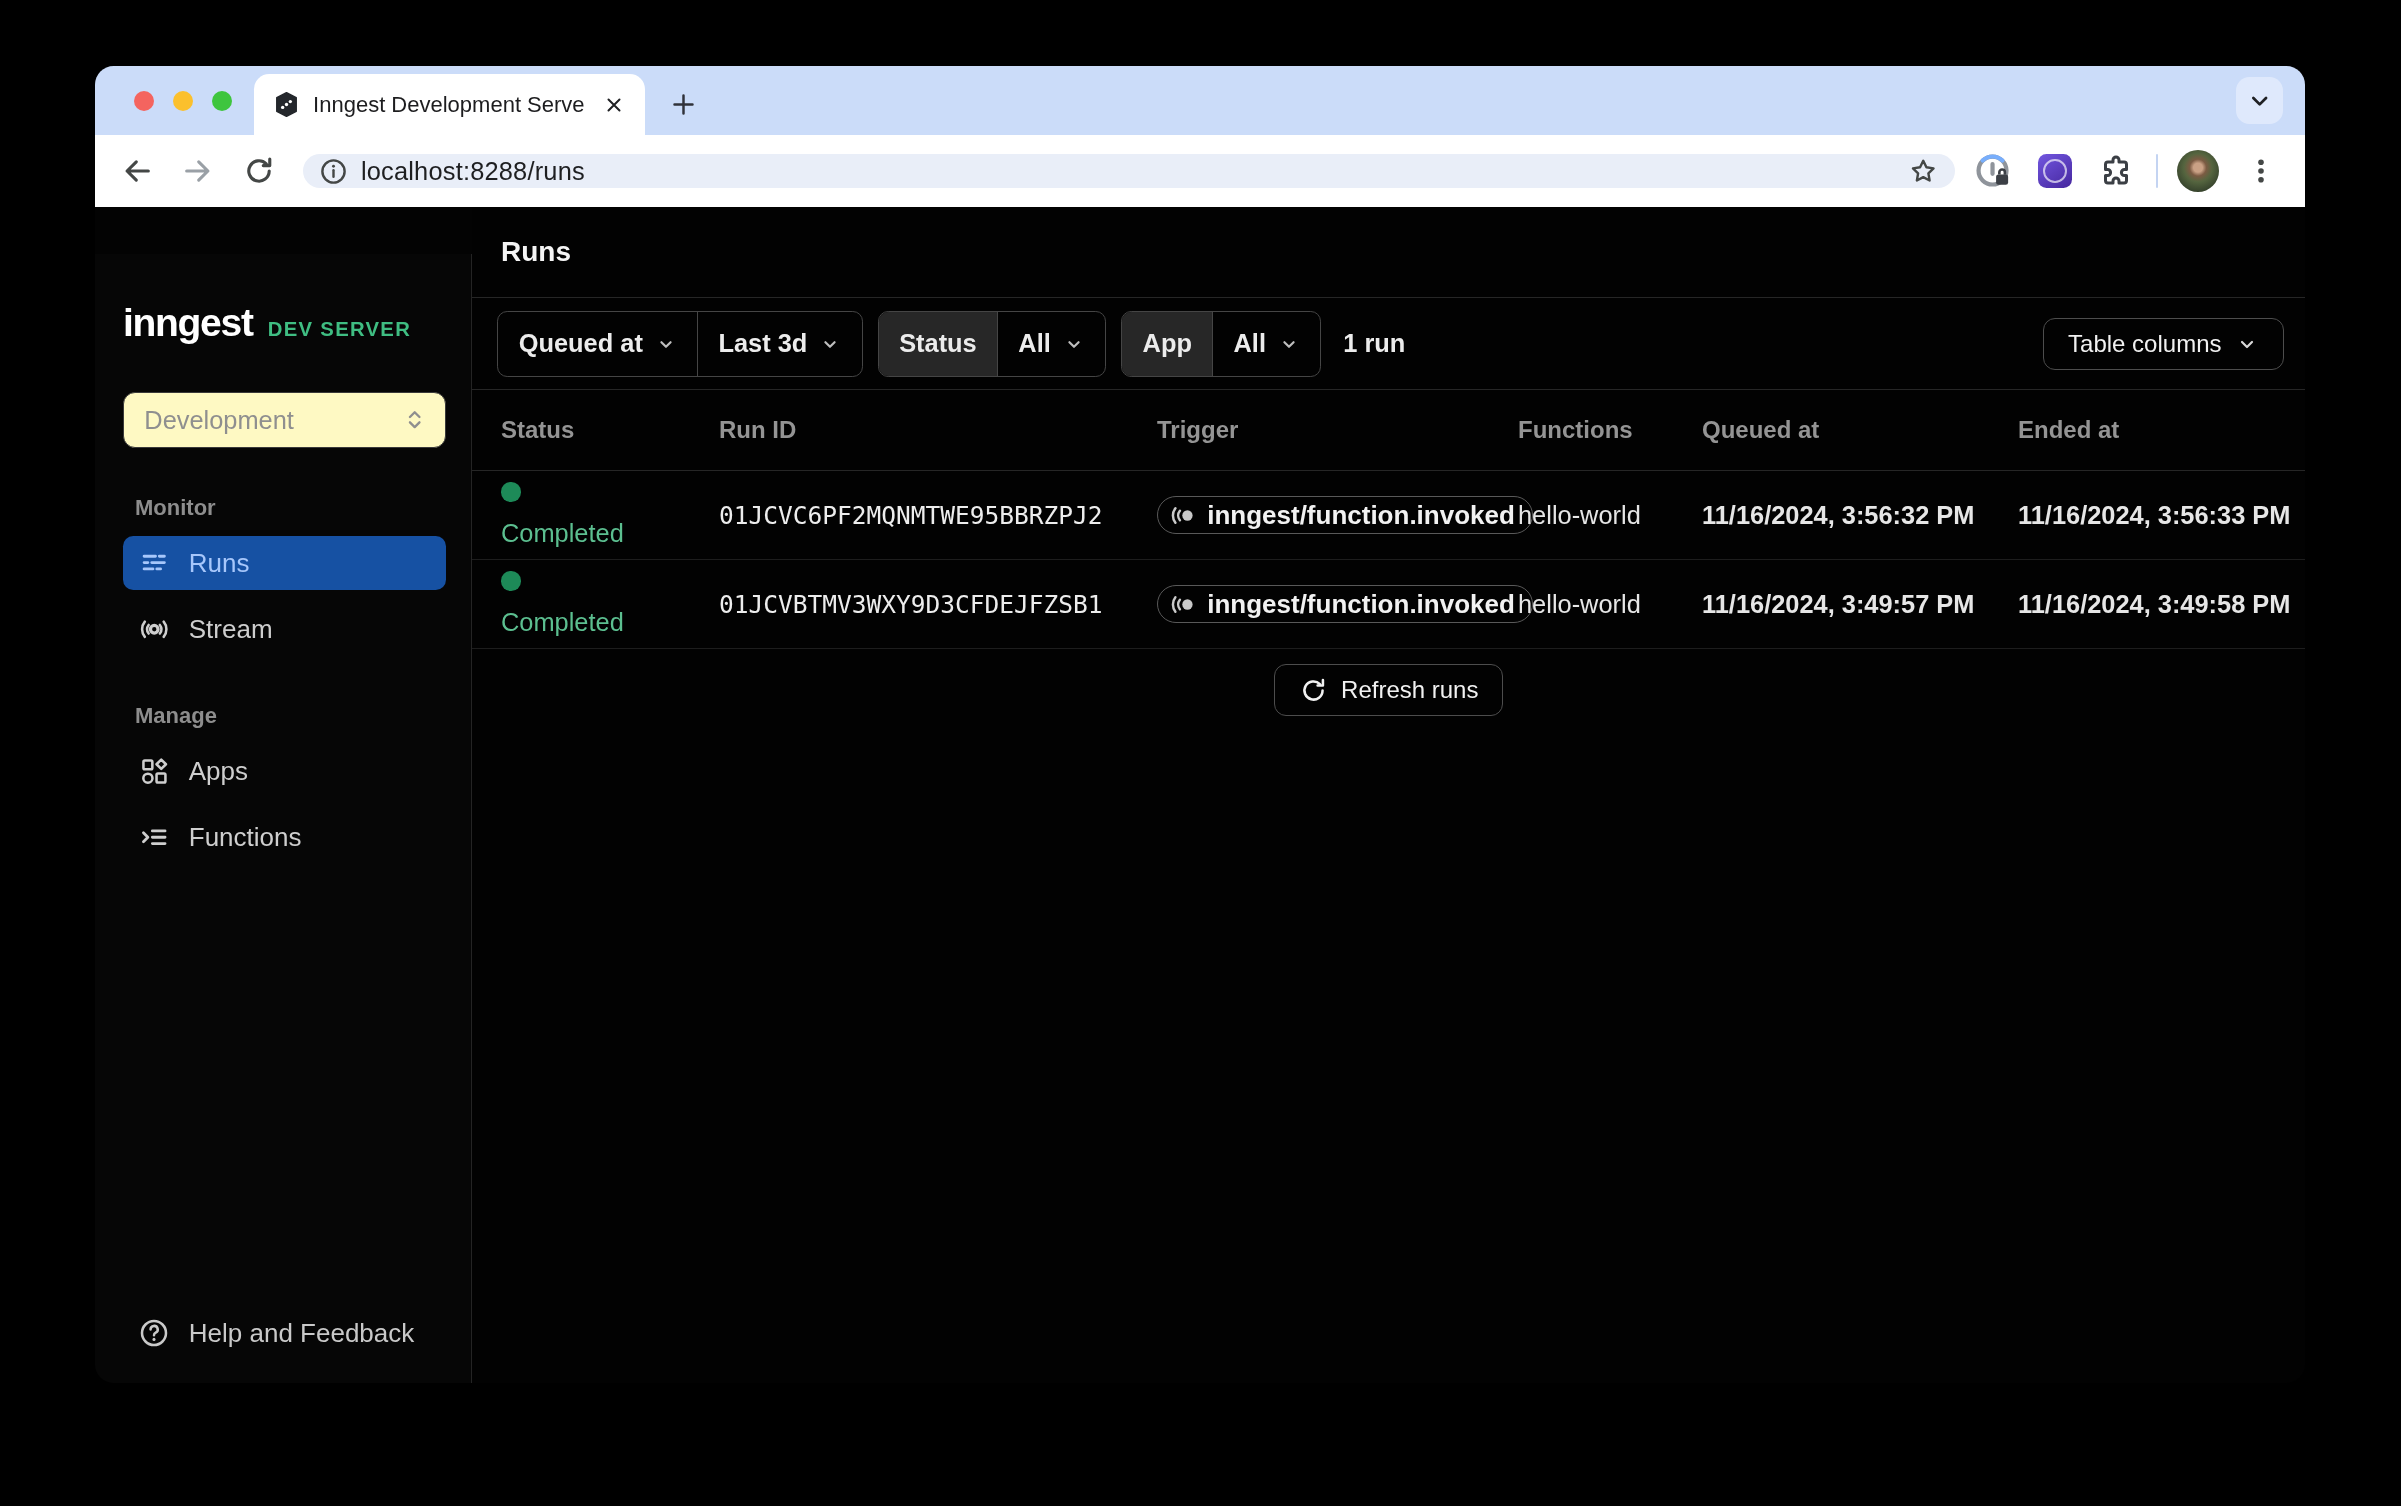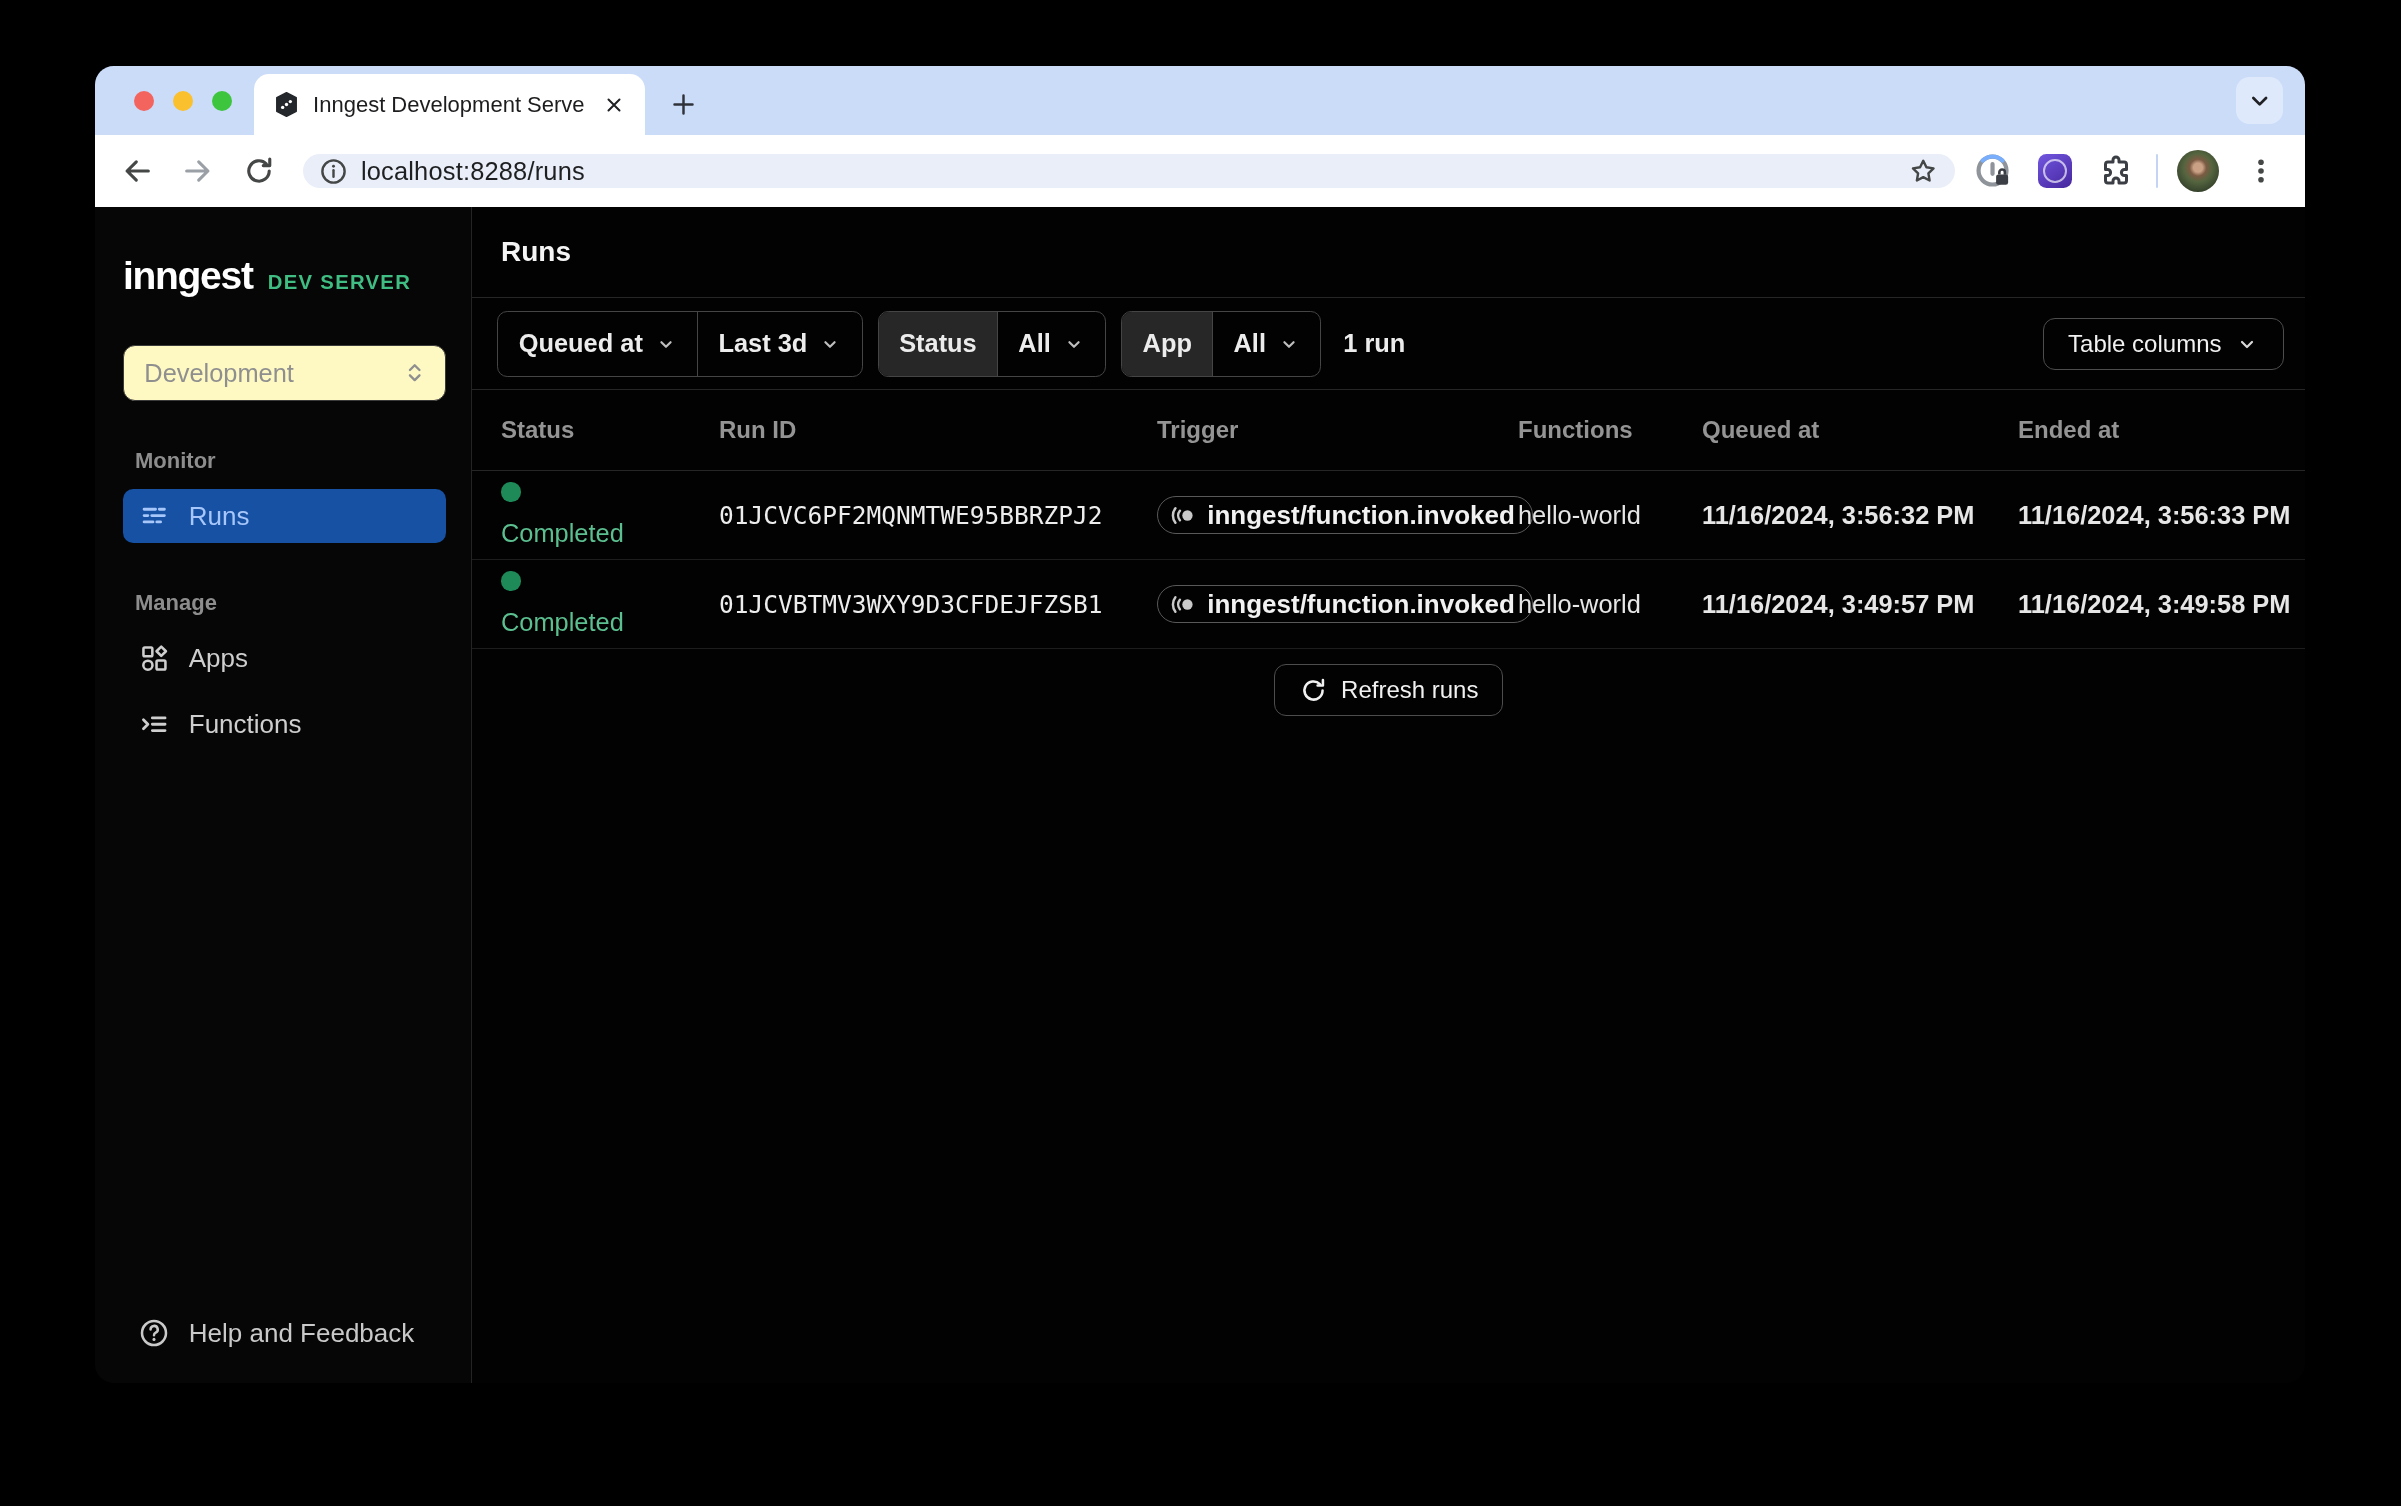--- a/index.html
+++ b/index.html
@@ -37,21 +37,21 @@
   .omni-star { width:37px; height:37px; display:flex; align-items:center; justify-content:center; flex:none; }
   .extbtn { width:46px; height:46px; display:flex; align-items:center; justify-content:center; flex:none; margin-left:15.2px; }
   .ext-purple { width:34px; height:34px; border-radius:8.5px; background:linear-gradient(145deg,#7257e0,#45269e); position:relative; }
   .ext-purple::after{ content:""; position:absolute; inset:5.1px; border-radius:50%; border:2.5px solid rgba(255,255,255,.65); }
   .chrome-sep { width:2.5px; height:34px; background:#c4d4f2; border-radius:1.7px; margin-left:17px; flex:none; }
   .avatar { width:42px; height:42px; border-radius:50%; margin-left:18.6px; flex:none;
     background: radial-gradient(circle at 50% 42%, #caa185 14%, #7b5b43 26%, #55653f 44%, #39462e 72%, #2b3424 100%); }
   .menu-dots { margin-left:18.6px; }
   
   .app { flex:1; display:flex; min-height:0; background:#030303; }
-  .sidebar { width:377px; flex:none; border-right:0.8px solid #242424; background:#060606; position:relative; padding:47px 25.4px 0 28px; }
+  .sidebar { width:377px; flex:none; border-right:0.8px solid #242424; background:#060606; position:relative; padding:47px 25.4px 0 28px;margin-top:47px; }
   .logo-row { display:flex; align-items:baseline; gap:15.2px; }
   .logo-word { font-size:39px; font-weight:800; color:#fff; letter-spacing:-1.3px; }
   .logo-badge { font-size:20.3px; font-weight:600; letter-spacing:1.3px; color:var(--accent-green,#3fbd82); }
   .env-select {
     margin-top:47px; height:56px; border:1.7px solid #3a3a3a; background:#fef9c3; border-radius:12px;
     display:flex; align-items:center; justify-content:space-between; padding:0 17px 0 20.3px;
     color:#8f8f8f; font-size:25.4px;
   }
   .side-section-label { margin:47px 0 15.2px 12px; font-size:22px; color:#8d8d8d; font-weight:600; }
   .side-item {
@@ -220,20 +220,30 @@
 
         <div class="side-item active">
           <span class="si-icon">
             <svg width="30.5" height="30.5" viewBox="0 0 24 24" fill="none" stroke="#a7c7fb" stroke-width="2.2" stroke-linecap="round">
                 <path d="M4 6.5h9M16 6.5h4M4 11.5h3M10 11.5h10M4 16.5h7M14 16.5h3"></path>
               </svg>
           </span>
           <span>Runs</span>
         </div>
 
+        <div class="side-item">
+          <span class="si-icon">
+            <svg width="30.5" height="30.5" viewBox="0 0 24 24" fill="none" stroke="#cecece" stroke-width="2">
+                <circle cx="12" cy="12" r="3" stroke-width="2.6"></circle>
+                <path d="M7.6 8.6a5.6 5.6 0 0 0 0 6.8M16.4 8.6a5.6 5.6 0 0 1 0 6.8" stroke-linecap="round"></path>
+                <path d="M4.6 6a9.4 9.4 0 0 0 0 12M19.4 6a9.4 9.4 0 0 1 0 12" stroke-linecap="round"></path>
+              </svg>
+          </span>
+          <span>Stream</span>
+        </div>
 
         <div class="side-section-label">Manage</div>
 
         <div class="side-item">
           <span class="si-icon">
             <svg width="30.5" height="30.5" viewBox="0 0 24 24" fill="none" stroke="#cecece" stroke-width="2" stroke-linejoin="round">
                 <rect x="3.5" y="3.5" width="7" height="7" rx="1"></rect>
                 <path d="M17.5 2.8 21.2 6.5 17.5 10.2 13.8 6.5Z"></path>
                 <circle cx="7" cy="17.5" r="3.6"></circle>
                 <rect x="13.8" y="13.8" width="7" height="7" rx="1"></rect>

